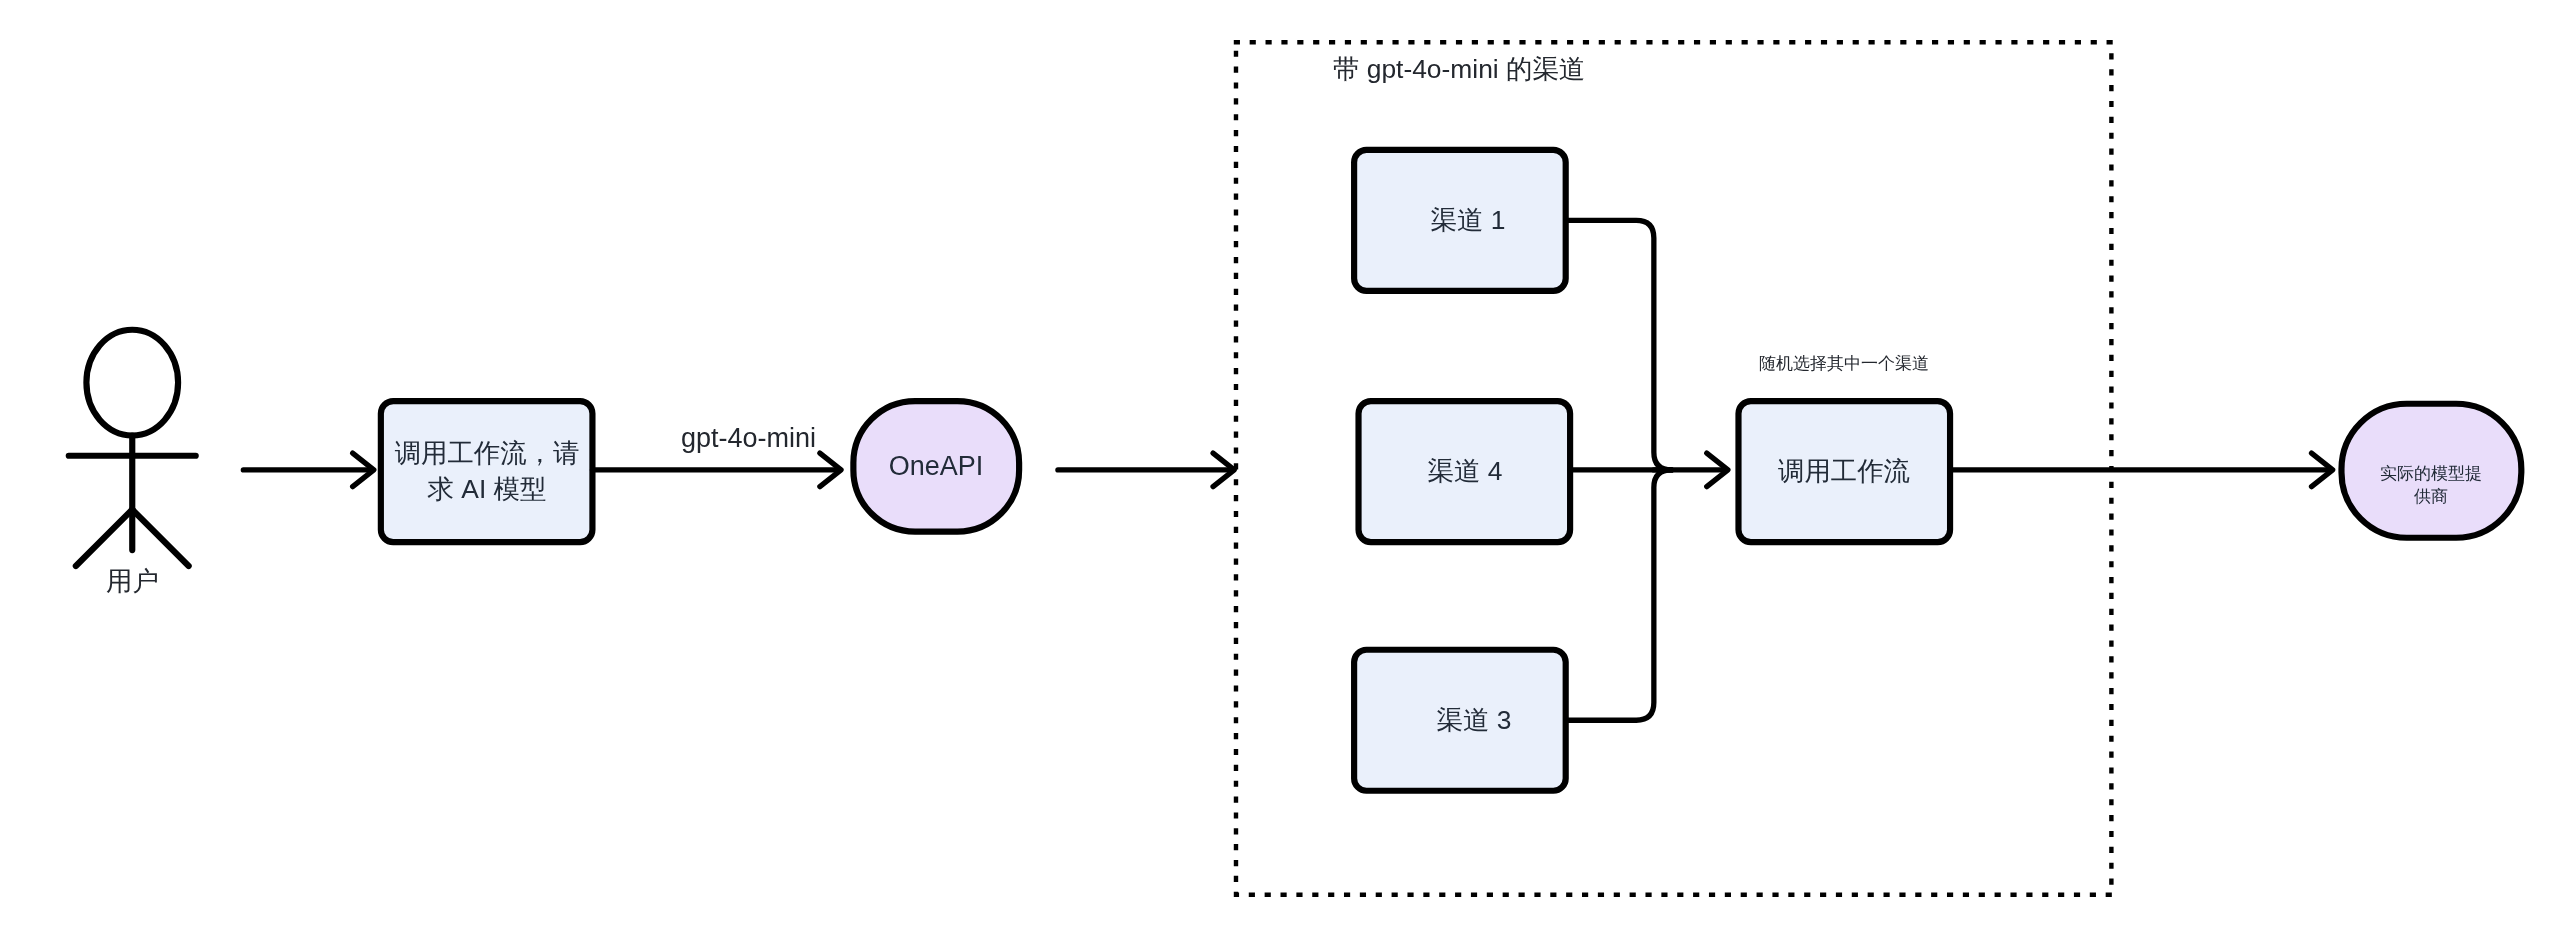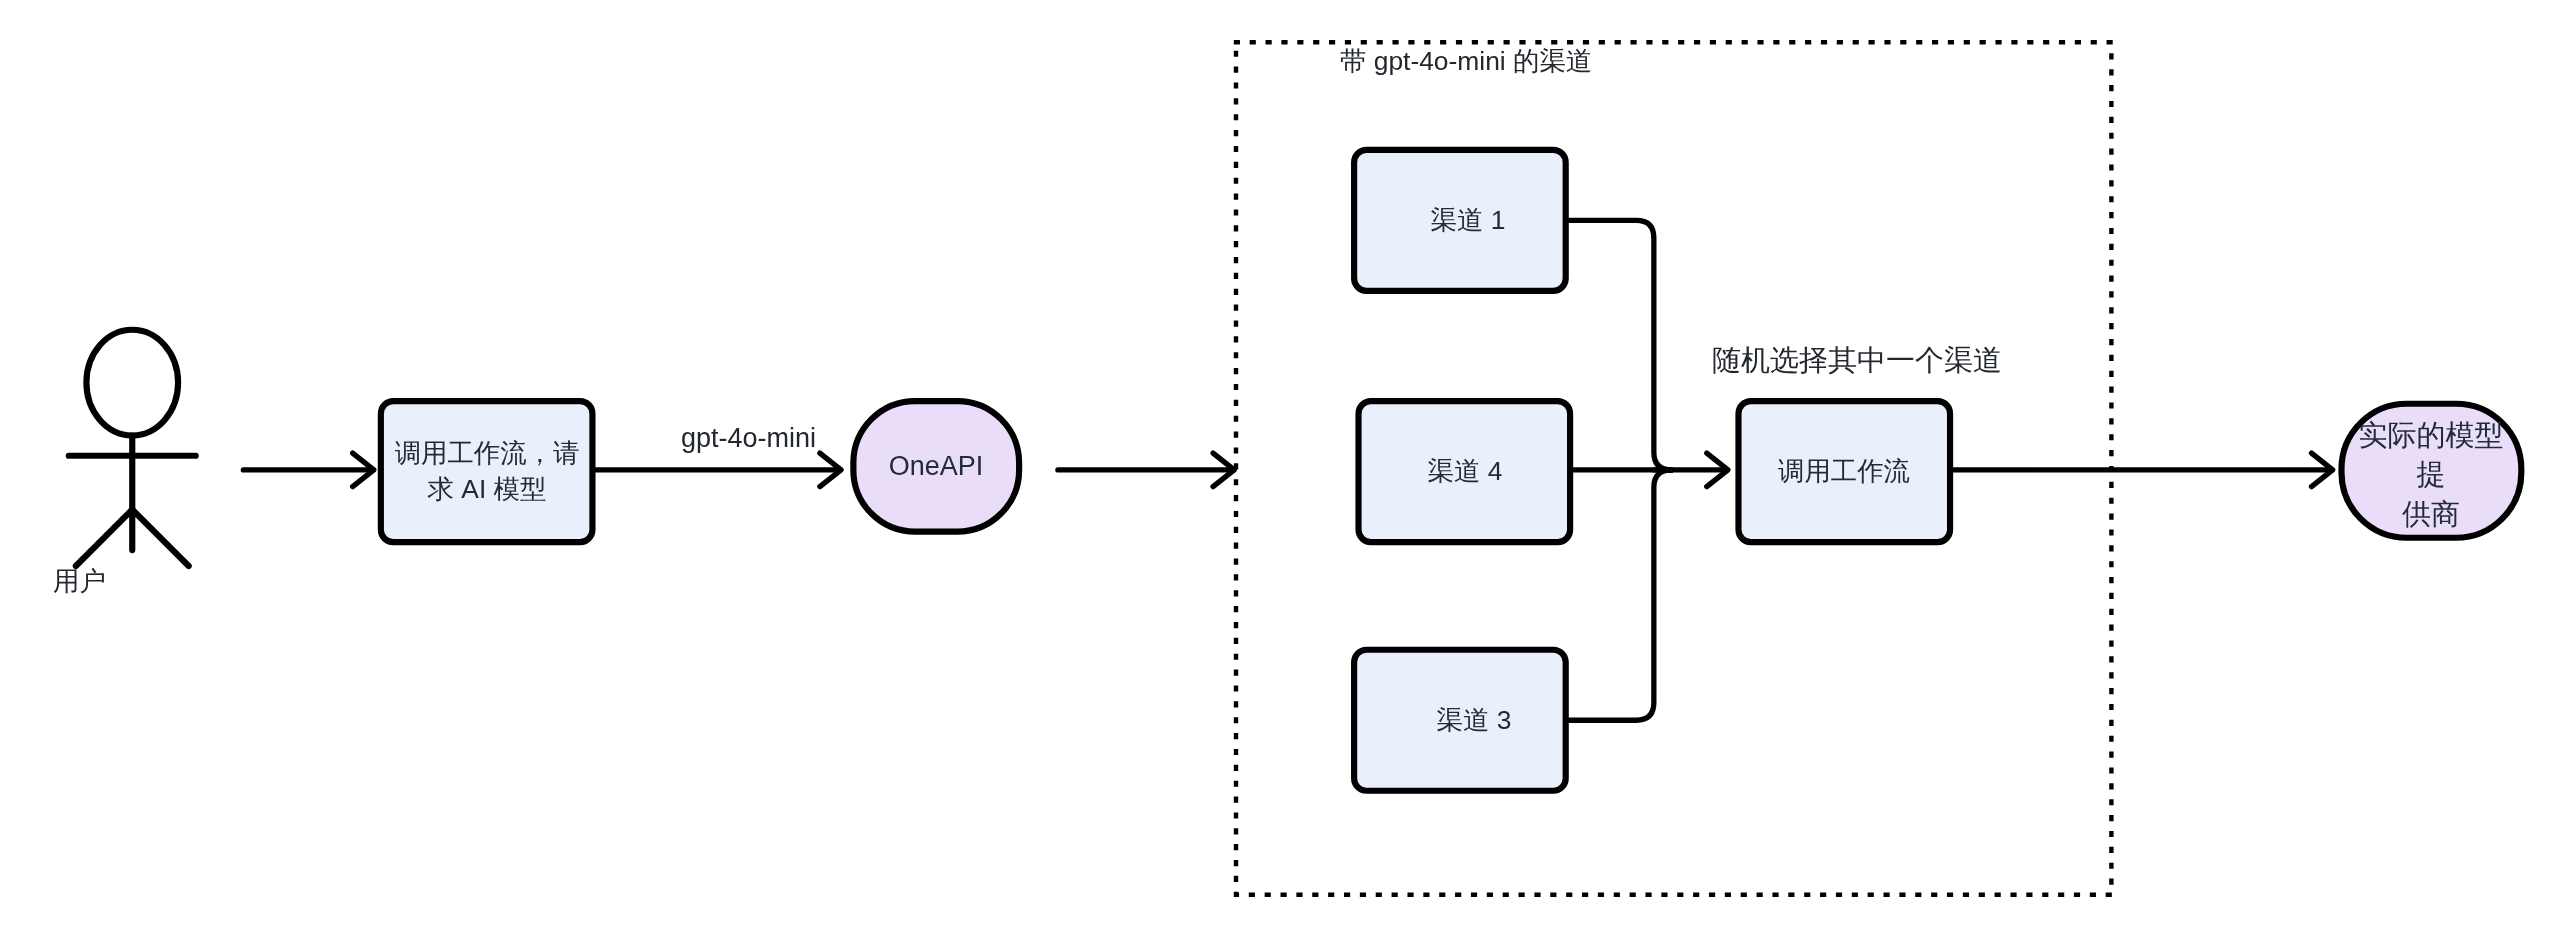--- a/index.html
+++ b/index.html
@@ -40,26 +40,26 @@
     white-space: nowrap;
   }
   .group-title {
     position: absolute;
     color: #23272e;
     white-space: nowrap;
   }
   .actor-label {
     position: absolute;
     color: #23272e;
-    text-align: left;
+    text-align: center;
     white-space: nowrap;
     font-family: Liberation Mono, monospace;
   }
   .fs-30 { font-size: 26.4px; }
-  .fs-29 { font-size: 29px; }
+  .fs-29 { font-size: 17px; margin-top: 11px; }
   .fs-31 { font-size: 27px; }
 </style>
 </head>
 <body>
 
 <svg id="canvas" viewBox="0 0 2922 1064" xmlns="http://www.w3.org/2000/svg">
 
   <g fill="none" stroke="#000000" stroke-width="7" stroke-linecap="round">
     <ellipse cx="150" cy="434" rx="52" ry="60"></ellipse>
     <line x1="150" y1="494" x2="150" y2="624"></line>
@@ -117,21 +117,21 @@
 
 <div class="actor-label fs-30" style="left:53px; top:564px; width:159px;">用户</div>
 
 <div class="node-label fs-30" style="left:381px; top:401px; width:212px; height:141px;">调用工作流，请
 求 AI 模型</div>
 
 <div class="edge-label fs-31" style="left:645px; top:423px; width:207px;">gpt-4o-mini</div>
 
 <div class="node-label fs-31" style="left:853px; top:401px; width:166px; height:130px;">OneAPI</div>
 
-<div class="group-title fs-30" style="left:1333px; top:44px;margin-left:7px;">带 gpt-4o-mini 的渠道</div>
+<div class="group-title fs-30" style="left:1333px; top:52px;">带 gpt-4o-mini 的渠道</div>
 
 <div class="node-label fs-30" style="left:1362px; top:150px; width:212px; height:141px;">渠道 1</div>
 
 <div class="node-label fs-30" style="left:1359px; top:401px; width:212px; height:141px;">渠道 4</div>
 
 <div class="node-label fs-30" style="left:1368px; top:650px; width:212px; height:141px;text-align:right;">渠道 3</div>
 
 <div class="edge-label fs-29" style="left:1712px; top:341px; width:264px;">随机选择其中一个渠道</div>
 
 <div class="node-label fs-30" style="left:1738px; top:401px; width:212px; height:141px;">调用工作流</div>

